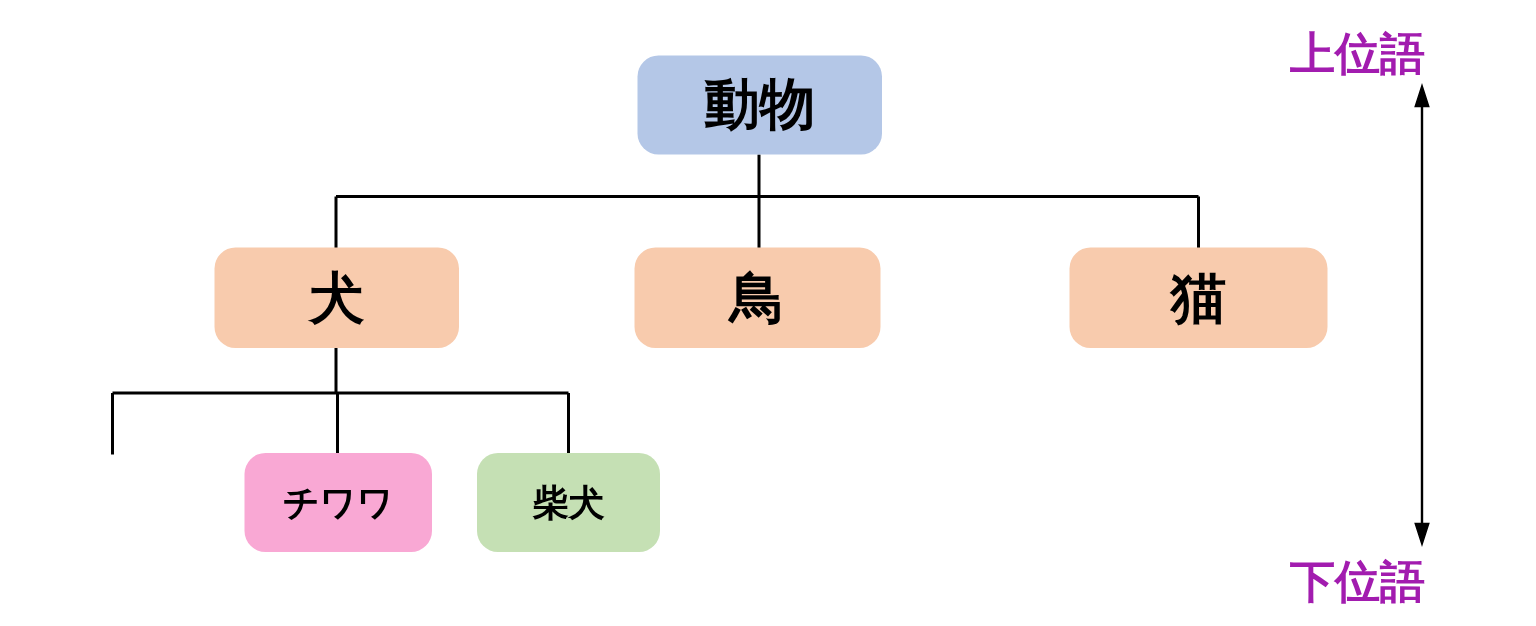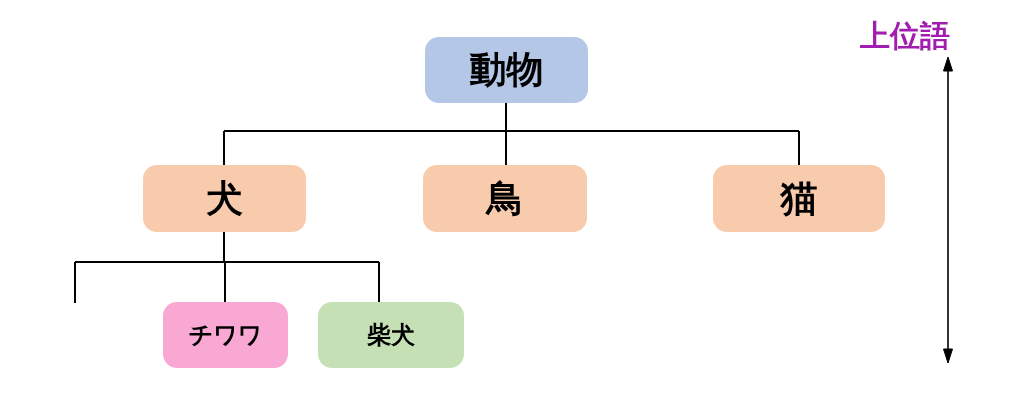--- a/index.html
+++ b/index.html
@@ -36,21 +36,21 @@
   }
   .node-l1, .node-l2 { font-size: 37px; }
   .node-l3 { font-size: 24px; }
 
   .node-root      { left: 425px; top: 37px;  width: 163px; height: 66px; }
   .node-dog       { left: 143px; top: 165px; width: 163px; height: 67px; }
   .node-bird      { left: 423px; top: 165px; width: 164px; height: 67px; }
   .node-cat       { left: 713px; top: 165px; width: 172px; height: 67px; }
   .node-poodle    { left: 13px;  top: 302px; width: 124px; height: 66px; }
   .node-chihuahua { left: 163px; top: 302px; width: 125px; height: 66px; }
-  .node-shiba     { left: 318px; top: 302px; width: 146px; height: 66px; }
+  .node-shiba     { left: 318px; top: 302px; width: 122px; height: 66px; }
 
   .axis-label {
     position: absolute;
     width: 130px;
     left: 840px;
     font-size: 30px;
     font-weight: 700;
     text-align: center;
     color: #a21caf;
     white-space: nowrap;
@@ -103,14 +103,15 @@
   <div class="node node-l3 node-chihuahua" style="background-color: #f9a8d4;">
     <span>チワワ</span>
   </div>
 
   <div class="node node-l3 node-shiba" style="background-color: rgb(197, 224, 180);">
     <span>柴犬</span>
   </div>
 
   <div class="axis-label axis-label-top">上位語</div>
 
+  <div class="axis-label axis-label-bottom">下位語</div>
 
 </div>
 
 </body></html>

